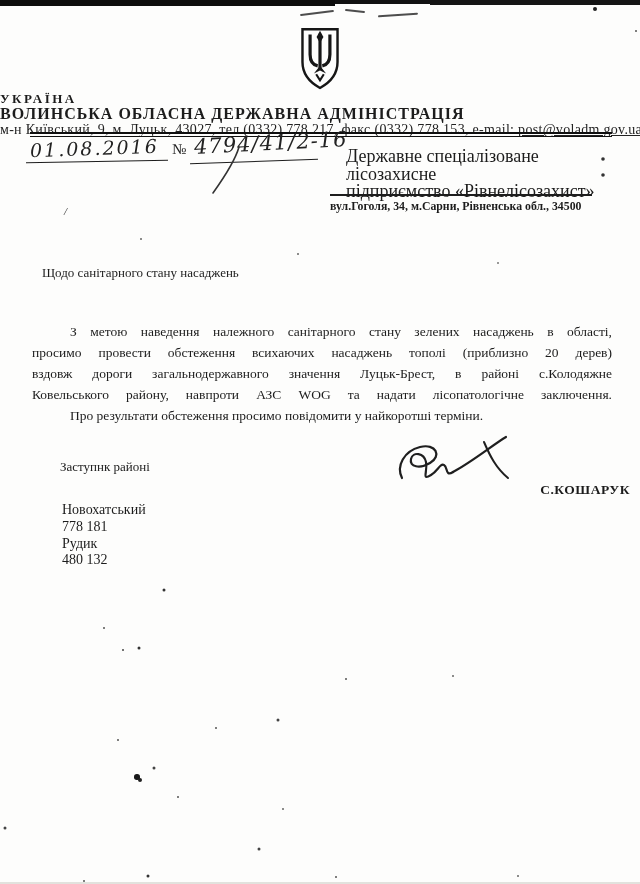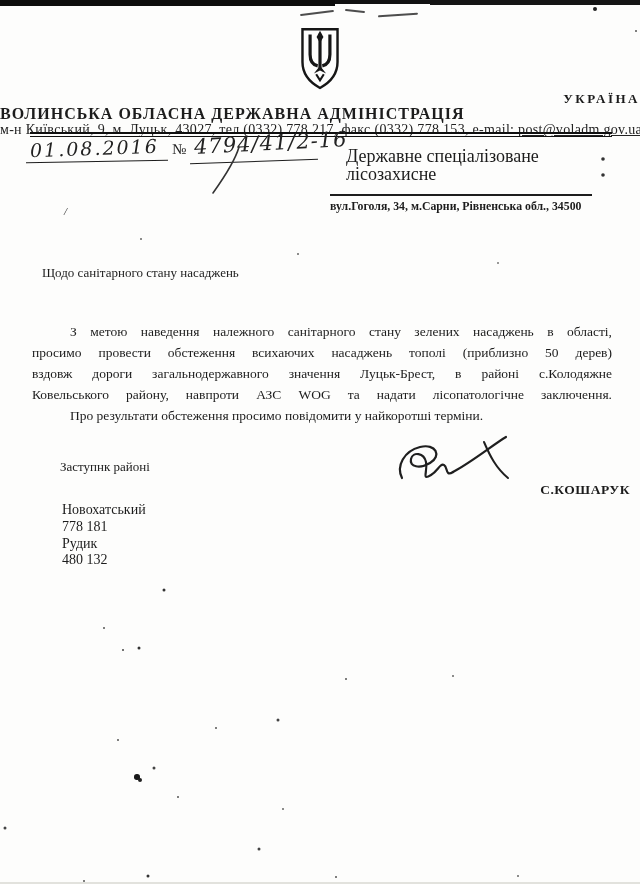--- a/index.html
+++ b/index.html
@@ -43,21 +43,21 @@
       602px 174px 0 0.8px #333,
       140px 238px 0 0 #666,
       297px 253px 0 0 #666,
       497px 262px 0 0 #777,
       594px 8px 0 1px #222,
       635px 30px 0 0 #555;}
   .scan-bottom{position:absolute;bottom:0;left:0;width:640px;height:2px;background:#e2e2dd;}
   .tick{position:absolute;top:205px;left:64px;font-size:11px;font-style:italic;color:#333;}
   
   .emblem{position:absolute;top:27px;left:297px;width:46px;height:64px;}
-  .country{position:absolute;top:91px;left:0;width:640px;text-align:right;
+  .country{position:absolute;top:91px;left:0;width:640px;text-align:left;
     font-weight:bold;font-size:13px;letter-spacing:2.5px;}
   .org{position:absolute;top:105px;left:0;width:640px;
     font-weight:bold;font-size:16px;letter-spacing:1px;white-space:nowrap;}
   .addr-line{position:absolute;top:122px;left:0;width:570px;text-align:center;
     font-size:14px;letter-spacing:0.3px;color:#222;white-space:nowrap;}
   .addr-line .email{text-decoration:underline;}
   .double-rule{position:absolute;top:132px;left:30px;width:582px;height:2px;
     border-top:2.5px solid #0f0f0f;border-bottom:1.2px solid #0f0f0f;}
   
   .hand{font-family:"DejaVu Serif",serif;font-style:italic;color:#222;}
@@ -120,29 +120,30 @@
   <div class="ref-date-line"></div>
   <div class="ref-no-sign">№</div>
   <div class="hand ref-number">4794/41/2-16</div>
   <div class="ref-number-line"></div>
   <svg class="ref-stray" viewBox="0 0 40 50" aria-hidden="true">
     <path d="M34,2 C30,16 18,34 8,48" fill="none" stroke="#333" stroke-width="1.6" stroke-linecap="round"></path>
   </svg>
 
   <div class="addressee">
     <div>Державне спеціалізоване лісозахисне</div>
+    <div>підприємство «Рівнелісозахист»</div>
   </div>
   <div class="addressee-rule"></div>
   <div class="addressee-addr">вул.Гоголя, 34, м.Сарни, Рівненська обл., 34500</div>
 
   <div class="subject">Щодо санітарного стану насаджень</div>
 
   <div class="body-text">
     <div class="bl jl ind">З метою наведення належного санітарного стану зелених насаджень в області,</div>
-    <div class="bl jl">просимо провести обстеження всихаючих насаджень тополі (приблизно 50 дерев)</div>
+    <div class="bl jl">просимо провести обстеження всихаючих насаджень тополі (приблизно 20 дерев)</div>
     <div class="bl jl">вздовж дороги загальнодержавного значення Луцьк-Брест, в районі с.Колодяжне</div>
     <div class="bl jl">Ковельського району, навпроти АЗС WOG та надати лісопатологічне заключення.</div>
     <div class="bl ind">Про результати обстеження просимо повідомити у найкоротші терміни.</div>
   </div>
 
   <div class="sig-title">Заступнк районі</div>
   <svg class="sig-scribble" viewBox="0 0 132 60" aria-hidden="true">
     <path d="M6,44 C0,32 8,17 24,13 C40,9 46,22 34,29 C24,35 13,33 15,25 C17,17 28,19 30,28 C32,38 25,47 35,41 C42,37 44,29 48,31 C52,33 49,43 57,38" fill="none" stroke="#1f1f1f" stroke-width="2.2" stroke-linecap="round"></path>
     <path d="M57,38 C76,28 98,10 110,3" fill="none" stroke="#1f1f1f" stroke-width="2.2" stroke-linecap="round"></path>
     <path d="M88,8 C94,22 100,34 112,44" fill="none" stroke="#1f1f1f" stroke-width="2" stroke-linecap="round"></path>

